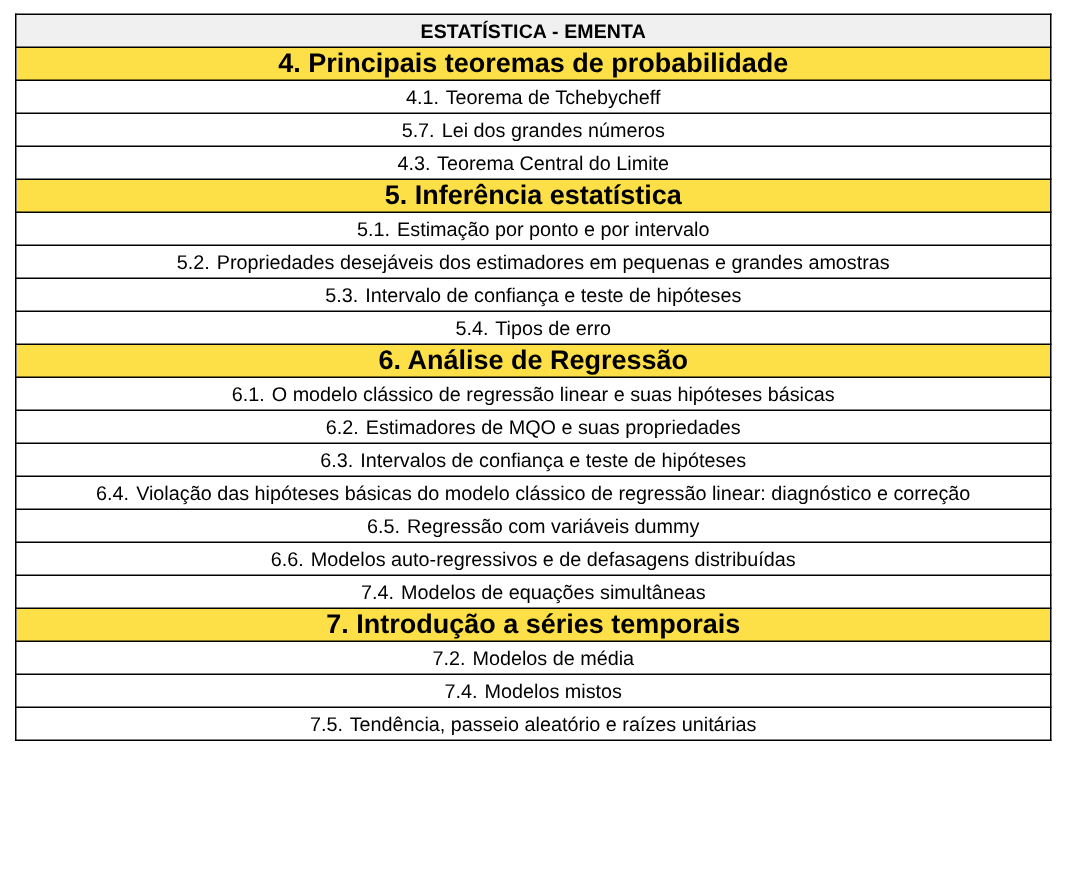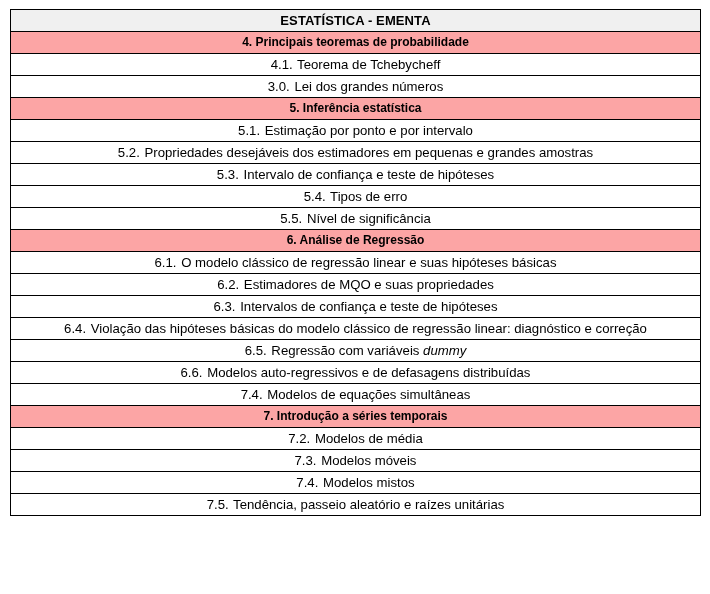--- a/index.html
+++ b/index.html
@@ -44,78 +44,77 @@
     background: #f0f0f0;
     text-align: center;
     font-weight: bold;
     font-size: 13px;
     letter-spacing: 0.1px;
     height: 22px;
     line-height: 22px;
   }
   
   .section-head {
-    background: #fca5a5;
+    background: #fde047;
     text-align: center;
     font-weight: bold;
-    font-size: 12px;
+    font-size: 18px;
     height: 22px;
     line-height: 22px;
   }
   
   .topic {
     background: #ffffff;
     text-align: left;
     font-weight: normal;
     font-size: 13.2px;
     padding-left: 6px;
   }
   .topic .num {
     margin-right: 1px;
     margin-top: 15px;
   }
   .italic-term {
-    font-style: italic;
   }
 </style>
 </head>
 <body>
 
 <div id="page">
   <table id="ementa-table">
     <tbody>
         <tr>
           <td class="doc-title">ESTATÍSTICA - EMENTA</td>
         </tr>
         <tr>
           <td class="section-head">4. Principais teoremas de probabilidade</td>
         </tr>
         <tr>
           <td class="topic"><span class="num">4.1.</span> <span>Teorema de Tchebycheff</span></td>
         </tr>
         <tr>
-          <td class="topic"><span class="num">3.0.</span> <span>Lei dos grandes números</span></td>
+          <td class="topic"><span class="num">5.7.</span> <span>Lei dos grandes números</span></td>
+        </tr>
+        <tr>
+          <td class="topic"><span class="num">4.3.</span> <span>Teorema Central do Limite</span></td>
         </tr>
         <tr>
           <td class="section-head">5. Inferência estatística</td>
         </tr>
         <tr>
           <td class="topic"><span class="num">5.1.</span> <span>Estimação por ponto e por intervalo</span></td>
         </tr>
         <tr>
           <td class="topic"><span class="num">5.2.</span> <span>Propriedades desejáveis dos estimadores em pequenas e grandes amostras</span></td>
         </tr>
         <tr>
           <td class="topic"><span class="num">5.3.</span> <span>Intervalo de confiança e teste de hipóteses</span></td>
         </tr>
         <tr>
           <td class="topic"><span class="num">5.4.</span> <span>Tipos de erro</span></td>
-        </tr>
-        <tr>
-          <td class="topic"><span class="num">5.5.</span> <span>Nível de significância</span></td>
         </tr>
         <tr>
           <td class="section-head">6. Análise de Regressão</td>
         </tr>
         <tr>
           <td class="topic"><span class="num">6.1.</span> <span>O modelo clássico de regressão linear e suas hipóteses básicas</span></td>
         </tr>
         <tr>
           <td class="topic"><span class="num">6.2.</span> <span>Estimadores de MQO e suas propriedades</span></td>
         </tr>
@@ -134,23 +133,20 @@
         <tr>
           <td class="topic"><span class="num">7.4.</span> <span>Modelos de equações simultâneas</span></td>
         </tr>
         <tr>
           <td class="section-head">7. Introdução a séries temporais</td>
         </tr>
         <tr>
           <td class="topic"><span class="num">7.2.</span> <span>Modelos de média</span></td>
         </tr>
         <tr>
-          <td class="topic"><span class="num">7.3.</span> <span>Modelos móveis</span></td>
-        </tr>
-        <tr>
           <td class="topic"><span class="num">7.4.</span> <span>Modelos mistos</span></td>
         </tr>
         <tr>
           <td class="topic"><span class="num">7.5.</span> <span>Tendência, passeio aleatório e raízes unitárias</span></td>
         </tr>
       </tbody>
   </table>
 </div>
 
 </body></html>

